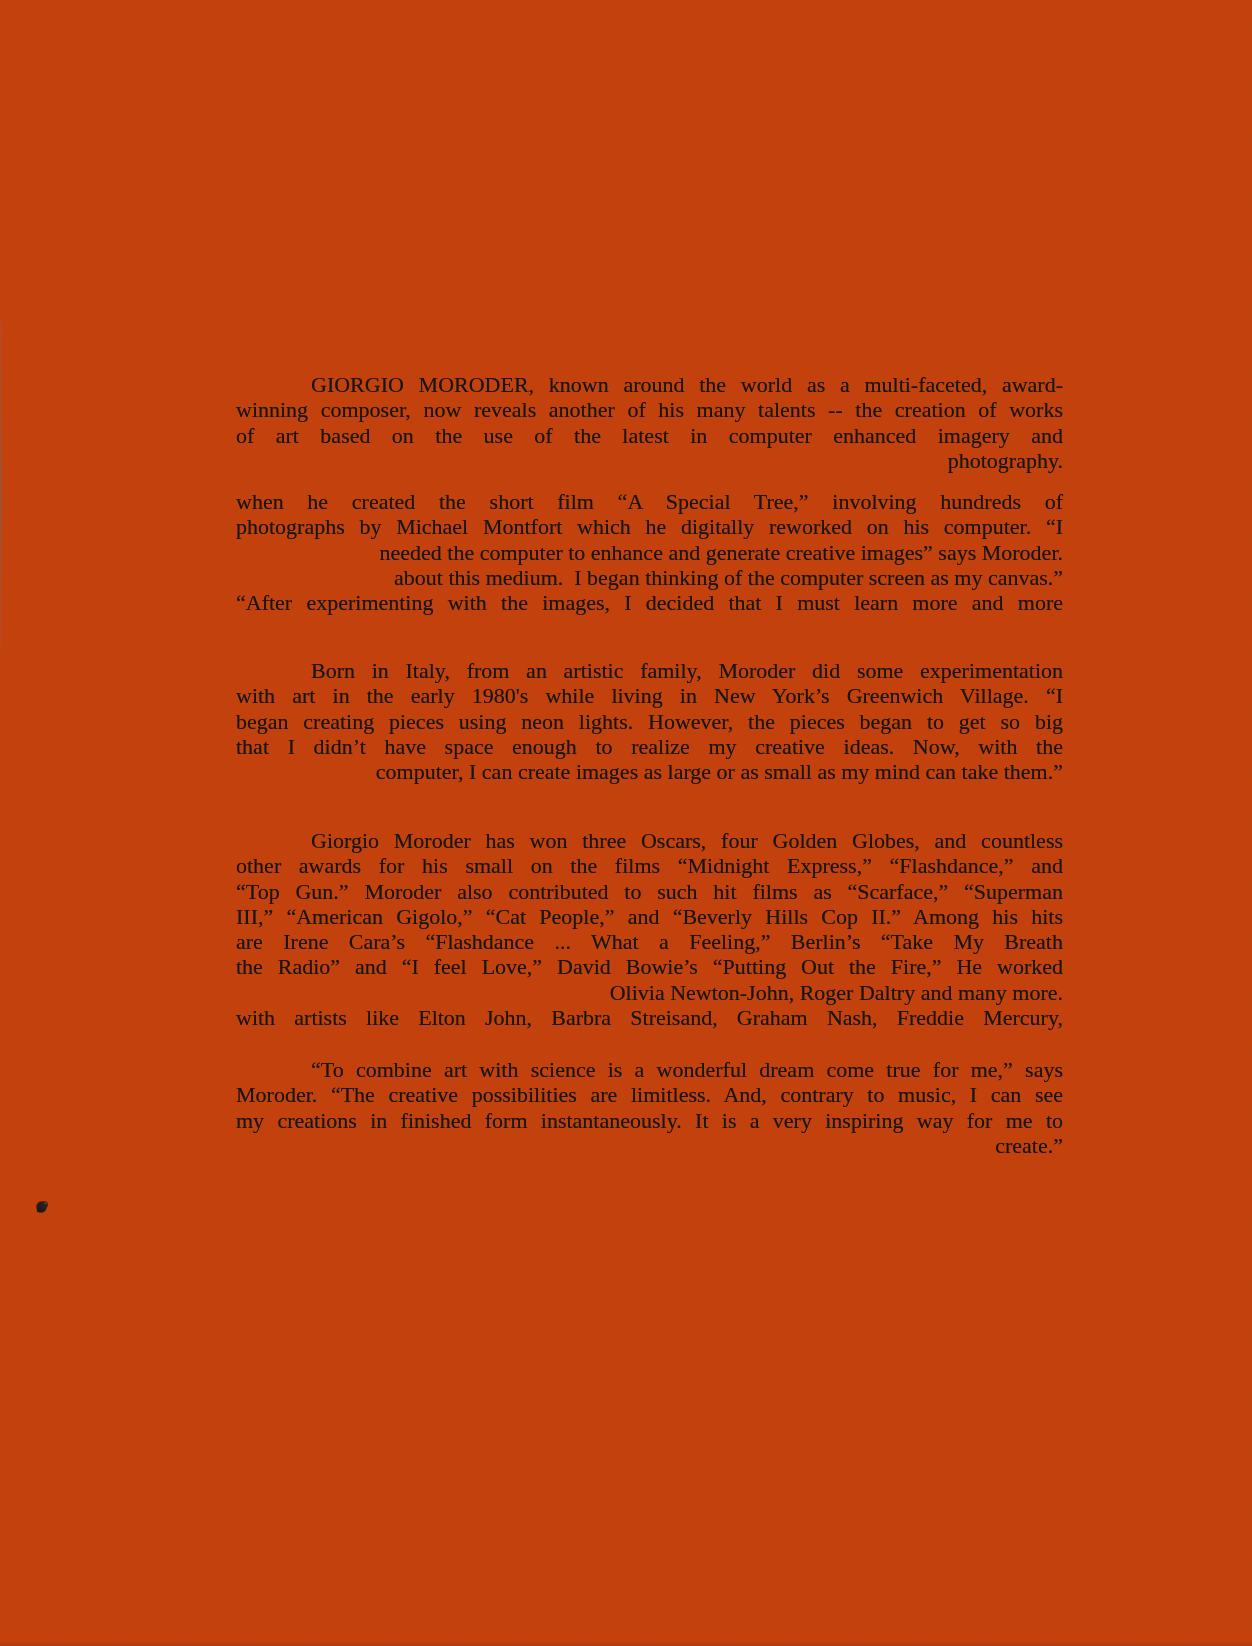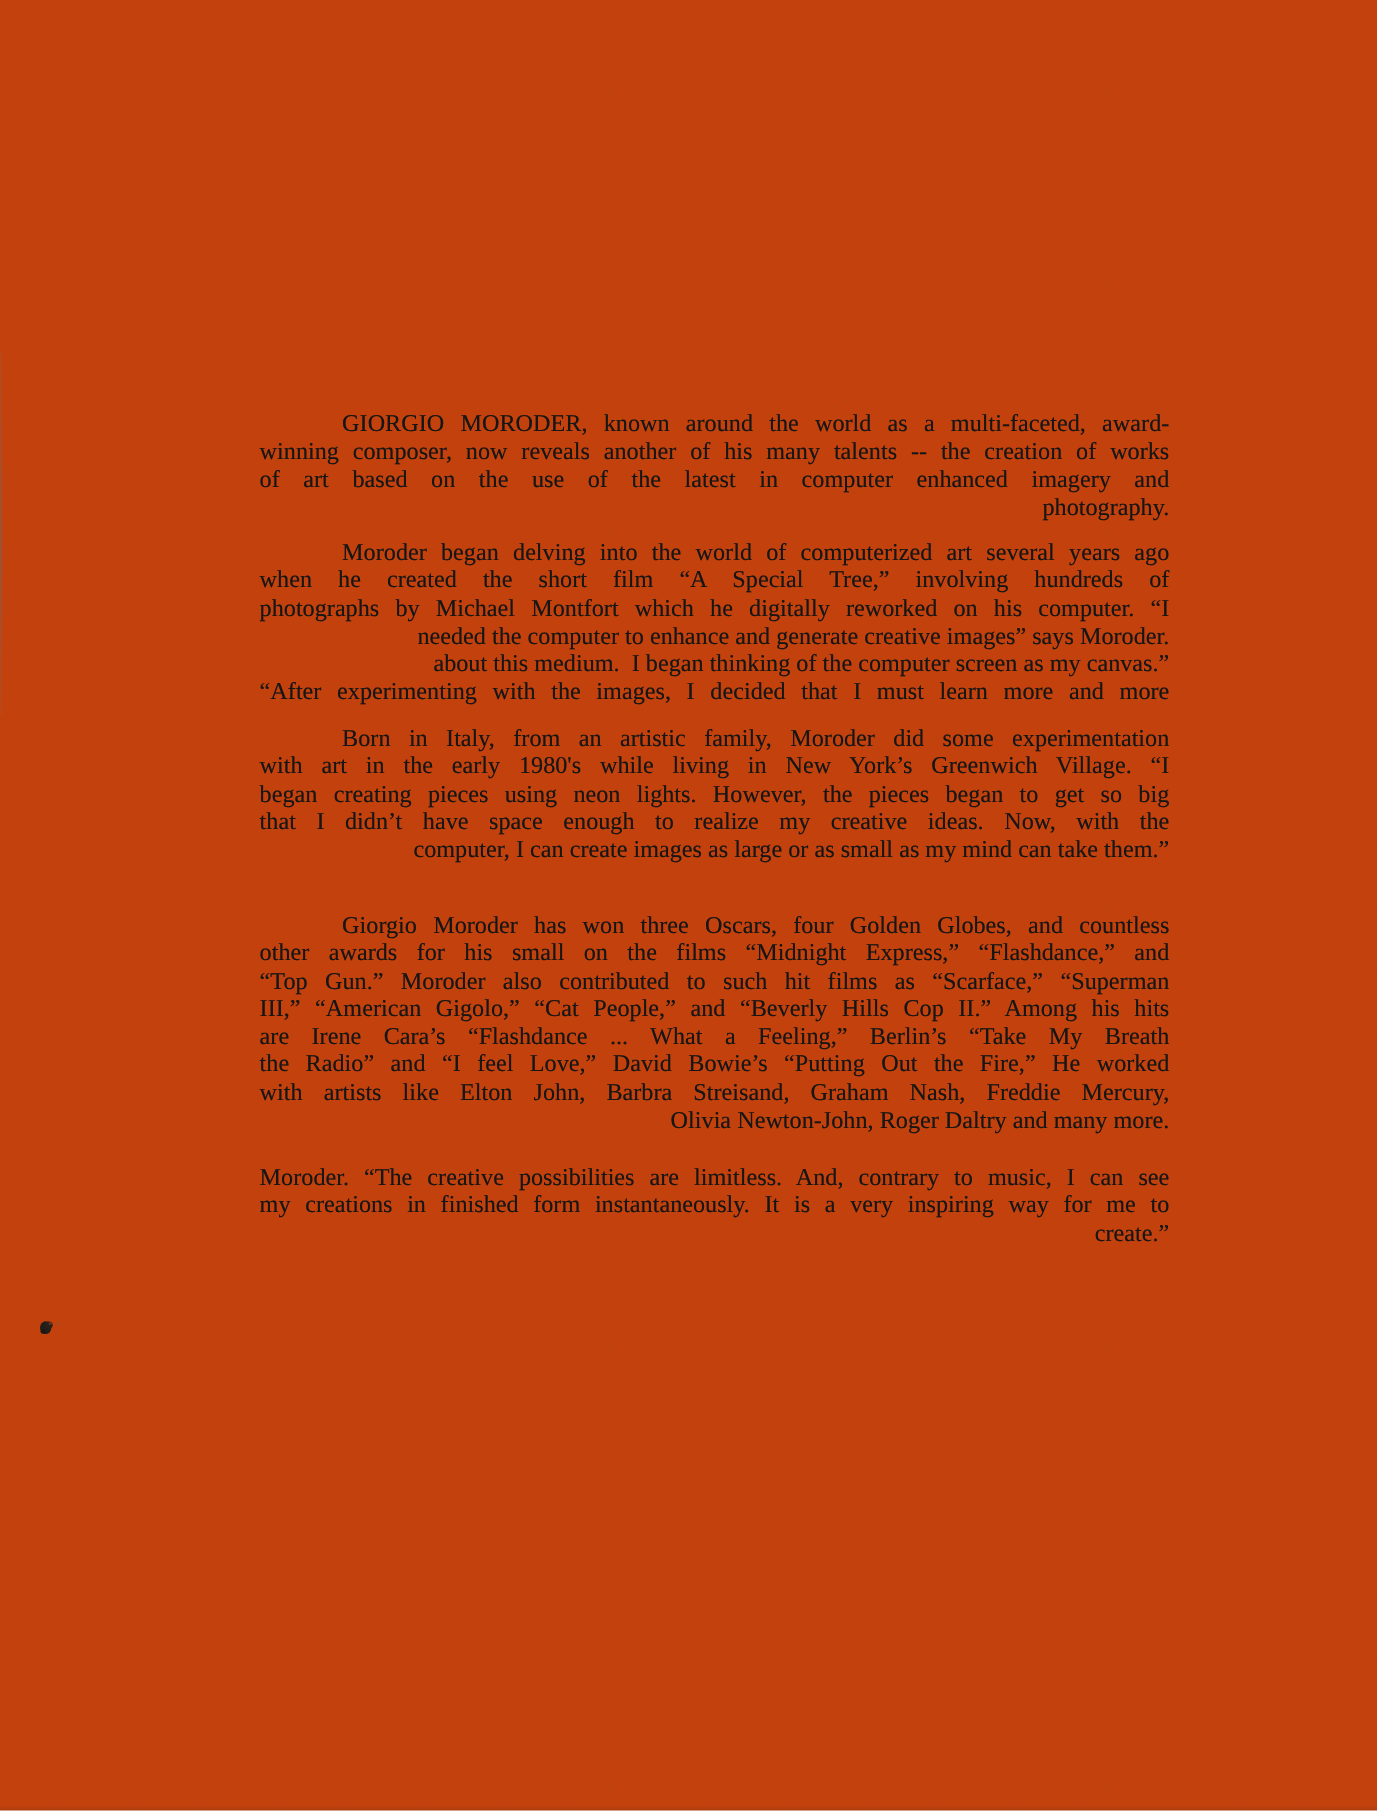--- a/index.html
+++ b/index.html
@@ -60,45 +60,45 @@
   <div class="bottom-edge"></div>
 
   <div class="text-block">
       <div class="paragraph">
         <div class="line indent justify">GIORGIO MORODER, known around the world as a multi-faceted, award-</div>
         <div class="line justify">winning composer, now reveals another of his many talents -- the creation of works</div>
         <div class="line justify">of art based on the use of the latest in computer enhanced imagery and</div>
         <div class="line">photography.</div>
       </div>
       <div class="paragraph">
-        <div class="line indent justify">Moroder began delving into the world of computerized art several years ago</div>
         <div class="line justify">when he created the short film “A Special Tree,” involving hundreds of</div>
         <div class="line justify">photographs by Michael Montfort which he digitally reworked on his computer. “I</div>
         <div class="line">needed the computer to enhance and generate creative images” says Moroder.</div>
         <div class="line">about this medium.  I began thinking of the computer screen as my canvas.”</div>
         <div class="line justify">“After experimenting with the images, I decided that I must learn more and more</div>
       </div>
       <div class="paragraph">
         <div class="line indent justify">Born in Italy, from an artistic family, Moroder did some experimentation</div>
         <div class="line justify">with art in the early 1980's while living in New York’s Greenwich Village.  “I</div>
         <div class="line justify">began creating pieces using neon lights.  However, the pieces began to get so big</div>
         <div class="line justify">that I didn’t have space enough to realize my creative ideas.  Now, with the</div>
         <div class="line">computer, I can create images as large or as small as my mind can take them.”</div>
       </div>
       <div class="paragraph">
         <div class="line indent justify">Giorgio Moroder has won three Oscars, four Golden Globes, and countless</div>
         <div class="line justify">other awards  for his small on the films “Midnight Express,” “Flashdance,” and</div>
         <div class="line justify">“Top Gun.”  Moroder also contributed to such hit films as “Scarface,” “Superman</div>
         <div class="line justify">III,” “American Gigolo,” “Cat People,” and “Beverly Hills Cop II.” Among his hits</div>
         <div class="line justify">are Irene Cara’s “Flashdance ...  What a Feeling,” Berlin’s “Take My Breath</div>
         <div class="line justify">the Radio” and “I feel Love,” David Bowie’s “Putting Out the Fire,” He worked</div>
+        <div class="line">Olivia Newton-John, Roger Daltry and many more.</div>
         <div class="line justify">with artists like Elton John, Barbra Streisand, Graham Nash, Freddie Mercury,</div>
-        <div class="line">Olivia Newton-John, Roger Daltry and many more.</div>
       </div>
       <div class="paragraph">
+        <div class="line indent justify">“To combine art with science is a wonderful dream come true for me,” says</div>
         <div class="line justify">Moroder.  “The creative possibilities are limitless. And, contrary to music, I can see</div>
         <div class="line justify">my creations in finished form instantaneously. It is a very inspiring way for me to</div>
         <div class="line">create.”</div>
       </div>
     </div>
 
   <svg class="ink-smudge" viewBox="0 0 30 22" xmlns="http://www.w3.org/2000/svg">
     <ellipse cx="8.5" cy="11" rx="5.2" ry="5.8" fill="#231d1a"></ellipse>
     <ellipse cx="11.5" cy="8.5" rx="3.4" ry="3.2" fill="#2a201b"></ellipse>
     <ellipse cx="12.8" cy="7.2" rx="1.6" ry="1.4" fill="#6b3a2a" opacity="0.85"></ellipse>

